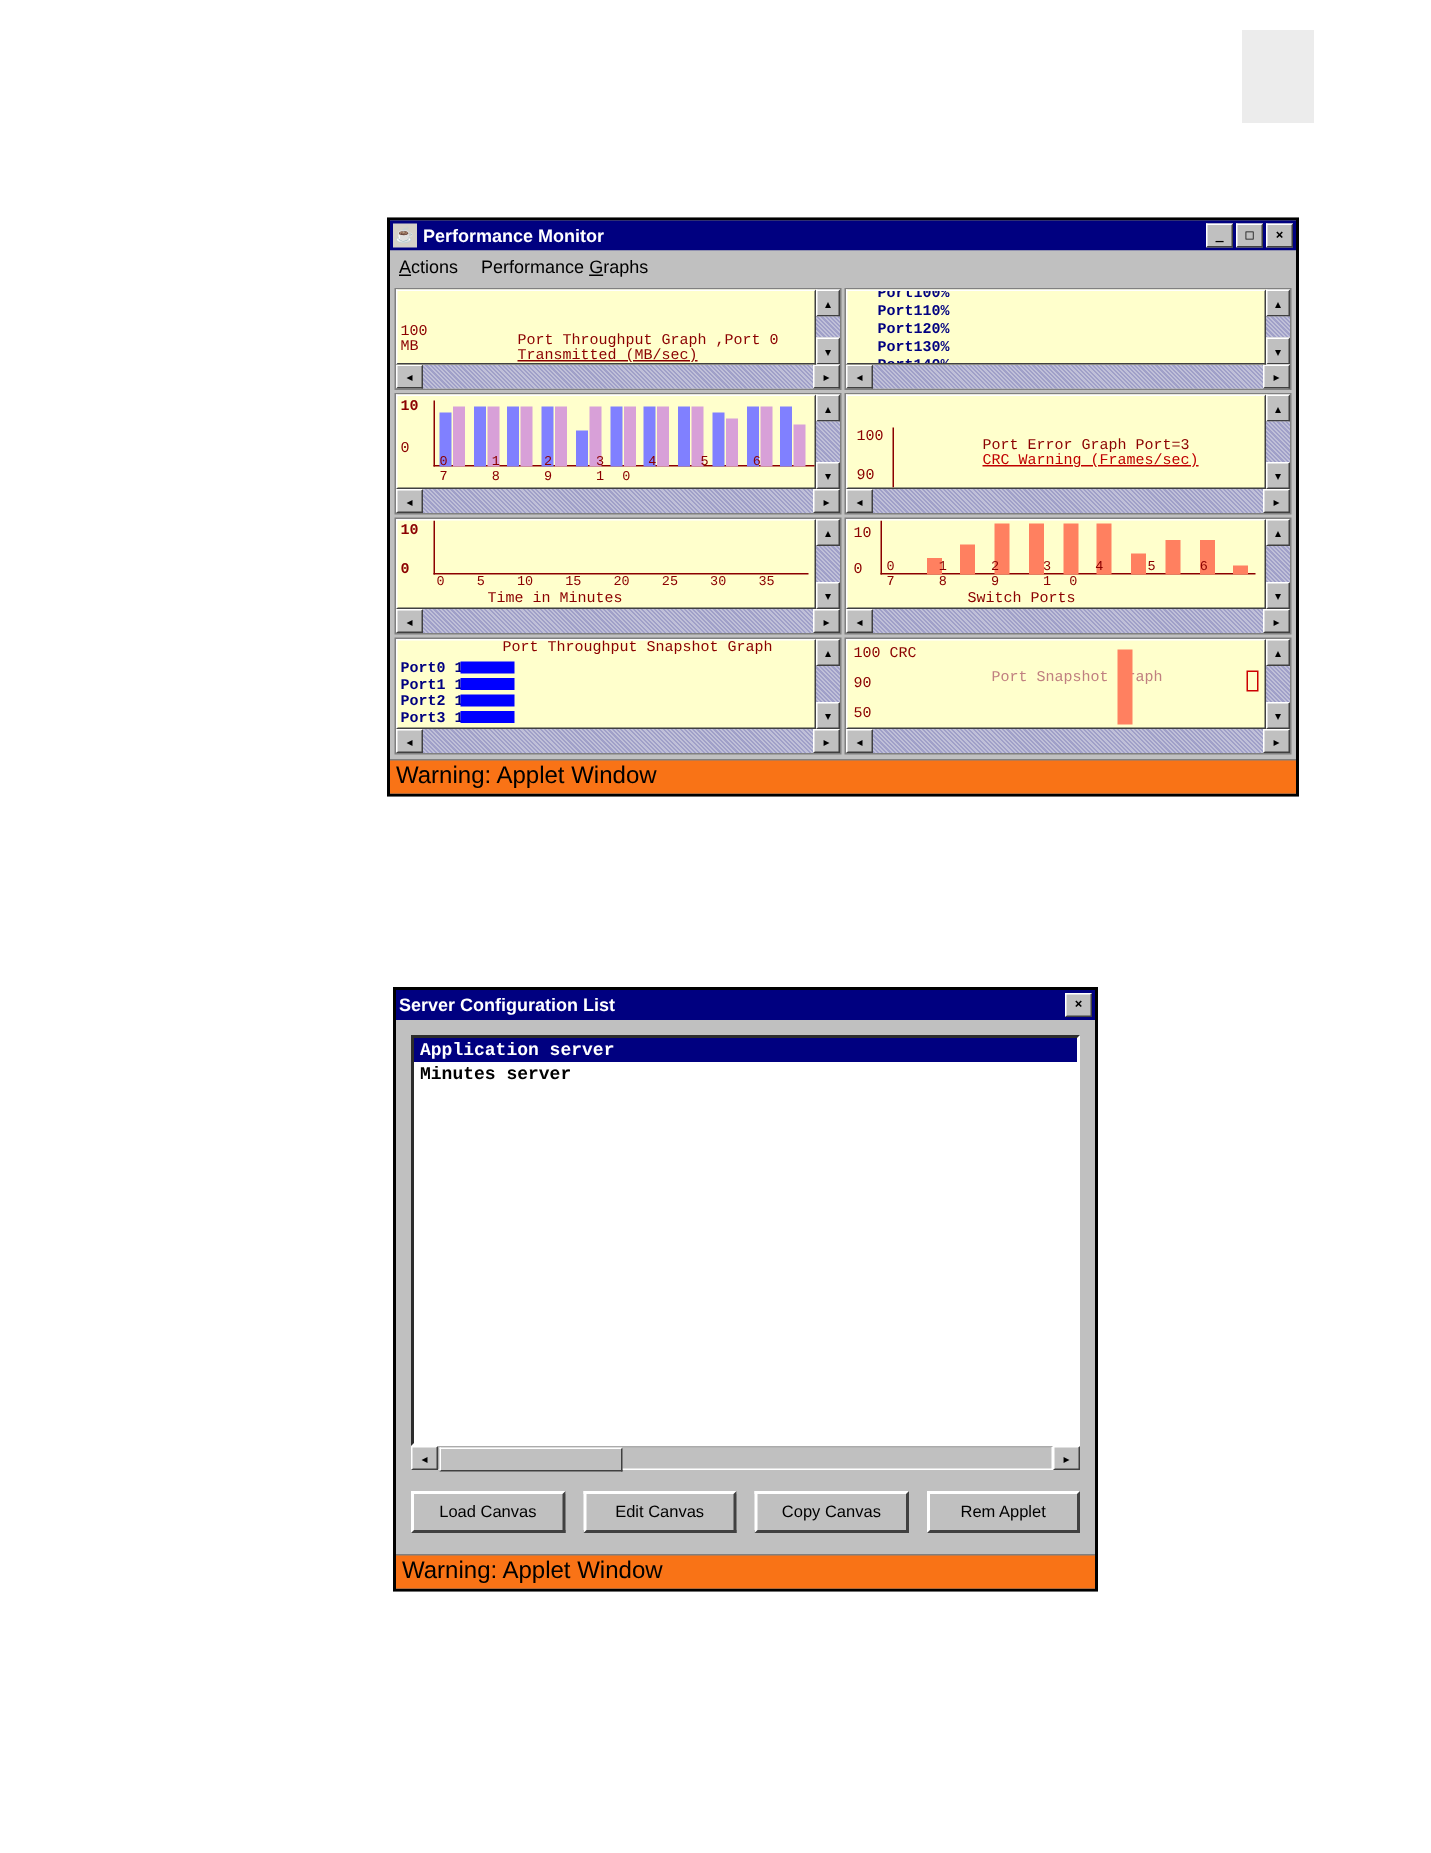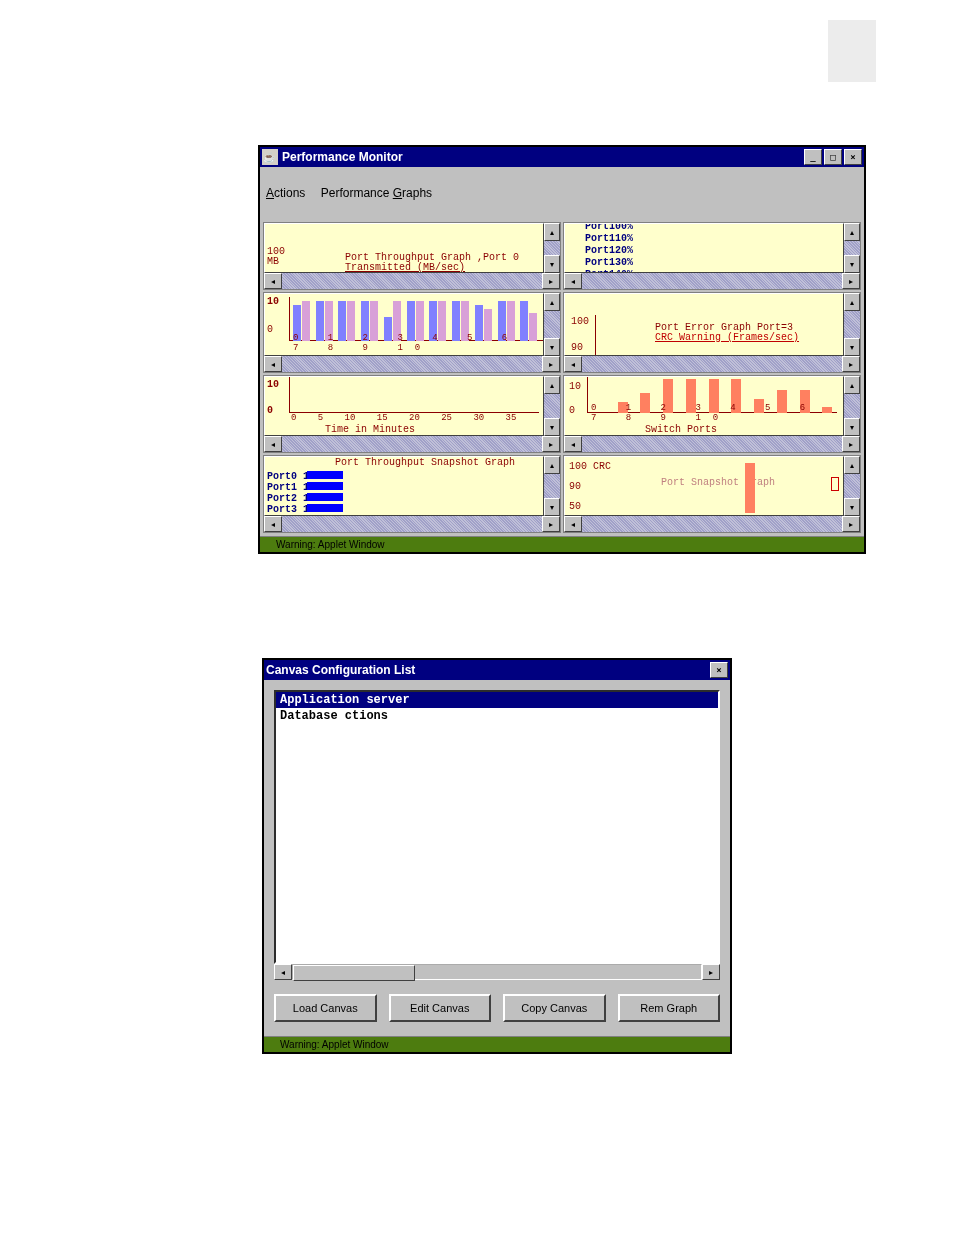--- a/index.html
+++ b/index.html
@@ -3,36 +3,36 @@
 <meta charset="utf-8">
 <style>
 body{margin:0;background:#fff;font-family:Arial,sans-serif;font-size:11px}
 .page{width:954px;height:1235px;position:relative;background:#fff}
 .side-tab{position:absolute;right:78px;top:20px;width:48px;height:62px;background:#ececec}
 .win{position:absolute;border:2px solid #000;background:#c0c0c0}
 .titlebar{background:#000080;color:#fff;display:flex;align-items:center;height:20px;padding:0 2px;font-weight:bold;font-size:12px}
 .titlebar .ticon{width:16px;height:16px;background:#d4d0c8;margin-right:4px;display:flex;align-items:center;justify-content:center;font-size:10px;color:#b22}
 .titlebar .spacer{flex:1}
 .winbtn{width:16px;height:14px;background:#c0c0c0;border:1px solid #fff;border-right-color:#404040;border-bottom-color:#404040;margin-left:2px;display:flex;align-items:center;justify-content:center;font-size:9px;font-weight:bold;color:#000;font-family:monospace}
-.menubar{background:#c0c0c0;padding:19px 6px;font-size:12px}
+.menubar{background:#c0c0c0;padding:4px 6px;font-size:12px}
 .menubar span{margin-right:12px}
 .menubar u{text-decoration:underline}
 .pmgrid{display:grid;grid-template-columns:1fr 1fr;grid-template-rows:70px 83px 80px 80px;gap:0;background:#c0c0c0;padding:2px}
 .pane{position:relative;border:1px solid #808080;margin:1px;display:flex;flex-direction:column}
 .pane-body{flex:1;background:#ffffcc;position:relative;overflow:hidden;border:1px solid #fff;border-right-color:#404040;border-bottom-color:#404040}
 .vsb{width:16px;background:#c0c0c0;display:flex;flex-direction:column}
 .vsb .arr{height:16px;background:#c0c0c0;border:1px solid #fff;border-right-color:#404040;border-bottom-color:#404040;display:flex;align-items:center;justify-content:center;font-size:8px}
 .vsb .track{flex:1;background:repeating-linear-gradient(45deg,#a0a0c8,#a0a0c8 1px,#c0c0d8 1px,#c0c0d8 2px)}
 .hsb{height:16px;background:#c0c0c0;display:flex}
 .hsb .arr{width:16px;background:#c0c0c0;border:1px solid #fff;border-right-color:#404040;border-bottom-color:#404040;display:flex;align-items:center;justify-content:center;font-size:8px}
 .hsb .track{flex:1;background:repeating-linear-gradient(45deg,#a0a0c8,#a0a0c8 1px,#c0c0d8 1px,#c0c0d8 2px)}
 .pane-row{display:flex;flex:1}
 .mono{font-family:"Courier New",monospace;font-size:10px;color:#8b0000}
 .axis{font-family:"Courier New",monospace;font-size:9px;color:#8b0000}
-.statusbar{background:#4d7c0f;color:#000;font-size:10px;padding:2px 16px;border-top:1px solid #808080}
+.statusbar{background:#f97316;color:#000;font-size:16px;padding:2px 4px;border-top:1px solid #808080}
 
 .dlg2{position:absolute}
 .dlg-body{background:#c0c0c0;padding:10px}
 .colhdr{display:flex;font-size:12px;color:#000;padding:4px 2px}
 .list{background:#fff;border:2px inset #fff;border-top-color:#808080;border-left-color:#808080;height:270px;overflow:hidden}
 .list-row{font-family:"Courier New",monospace;font-weight:bold;font-size:12px;padding:1px 4px;color:#000}
 .list-row.sel{background:#000080;color:#fff}
 .btnrow{display:flex;gap:12px;padding:14px 0 4px 0}
 .btn{flex:1;height:24px;background:#c0c0c0;border:2px solid #fff;border-right-color:#404040;border-bottom-color:#404040;font-size:11px;display:flex;align-items:center;justify-content:center;cursor:default}
 .barP{background:#d8a0d8;width:10px}
@@ -287,39 +287,39 @@
             <div class="arr">▸</div>
           </div>
     </div>
 
   </div>
   <div class="statusbar">Warning: Applet Window</div>
 </div>
 
 <div class="win dlg2" style="left:262px;top:658px;width:466px">
   <div class="titlebar">
-    <span>Canvas Configuration List</span>
+    <span>Server Configuration List</span>
     <div class="spacer"></div>
     <div class="winbtn">×</div>
   </div>
   <div class="dlg-body">
     <div class="list">
       <div class="list-row sel">Application server</div>
-      <div class="list-row">Database ctions</div>
+      <div class="list-row">Minutes server</div>
     </div>
     <div class="hsb">
           <div class="arr">◂</div>
           <div class="track" style="background:#c0c0c0;border:1px inset #fff">
             <div style="width:120px;height:100%;background:#c0c0c0;border:1px solid #fff;border-right-color:#404040;border-bottom-color:#404040"></div>
           </div>
           <div class="arr">▸</div>
         </div>
     <div class="btnrow">
       <div class="btn">Load Canvas</div>
       <div class="btn">Edit Canvas</div>
       <div class="btn">Copy Canvas</div>
-      <div class="btn">Rem Graph</div>
+      <div class="btn">Rem Applet</div>
     </div>
   </div>
   <div class="statusbar">Warning: Applet Window</div>
 </div>
 
 </div>
 
 </body></html>

